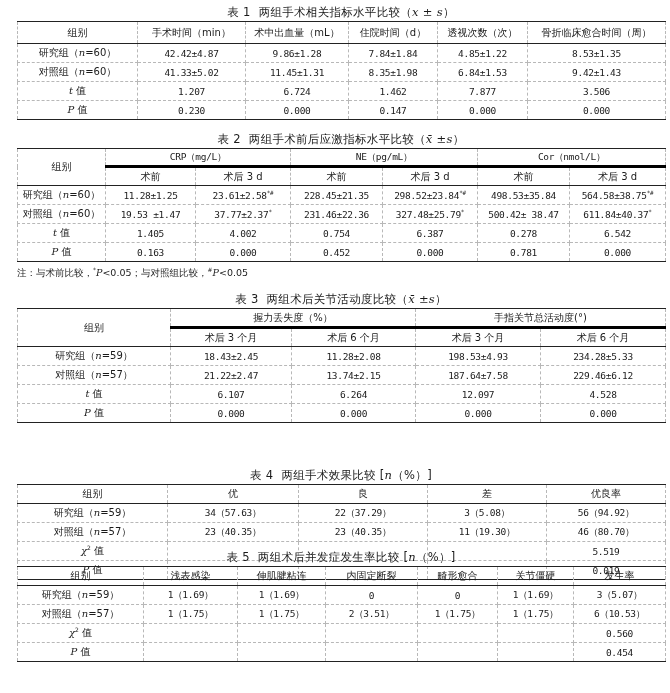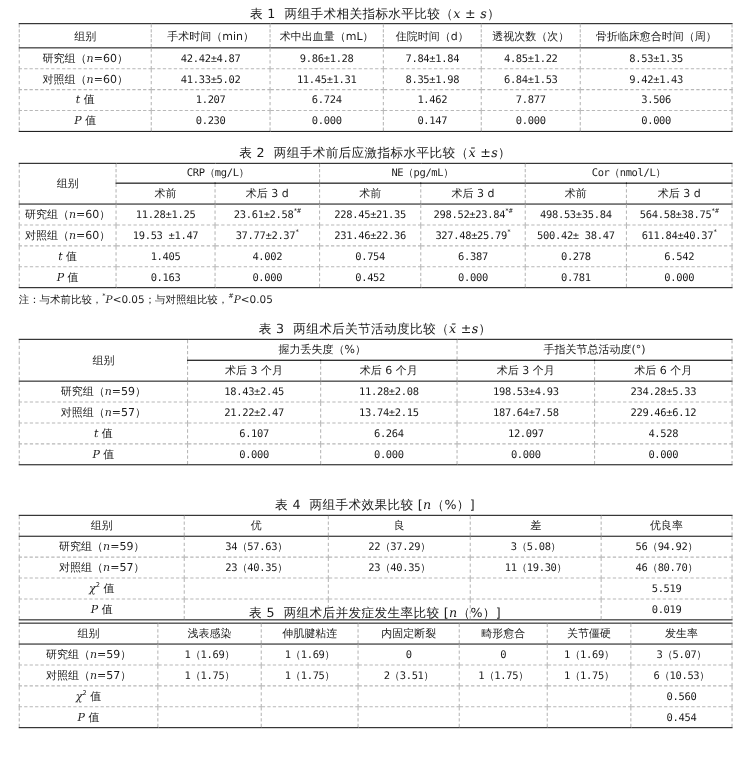--- a/index.html
+++ b/index.html
@@ -42,21 +42,21 @@
       border-bottom: 1px dashed #b8b8b8;
       text-align: center;
       padding: 0;
       white-space: nowrap;
       overflow: hidden;
       font-weight: normal;
     }
     tr.top-rule > * { border-top: 1.5px solid #222; }
     tr.head-rule > * { border-bottom: 1.5px solid #222; }
     tr.bottom-rule > * { border-bottom: 1.5px solid #222; }
-    th.sub-rule { border-bottom: 1px solid #000000; }
+    th.sub-rule { border-bottom: 3px solid #000000; }
     .num-cell {
       font-family: "DejaVu Sans Mono", monospace;
       font-size: 9.5px;
       letter-spacing: -0.3px;
     }
     .it { font-family: "DejaVu Serif", serif; font-style: italic; }
     sup.mark { font-size: 6px; vertical-align: 4px; }
     .note {
       font-size: 9.5px;
       height: 16px;
@@ -248,21 +248,21 @@
       <td><span class="it">P</span><span> 值</span></td>
       <td class="num-cell">0.000</td>
       <td class="num-cell">0.000</td>
       <td class="num-cell">0.000</td>
       <td class="num-cell">0.000</td>
     </tr>
   </tbody>
     </table>
 </div>
 
-<div class="tbl-block" style="top:451px;">
+<div class="tbl-block" style="top:467px;">
   <div class="caption">
     <span class="num">表 4</span><span>两组手术效果比较 [</span><span class="it">n</span><span>（%）]</span>
   </div>
   <table>
     <colgroup>
         <col style="width:150px">
         <col style="width:131px">
         <col style="width:129px">
         <col style="width:119px">
         <col style="width:119px">

